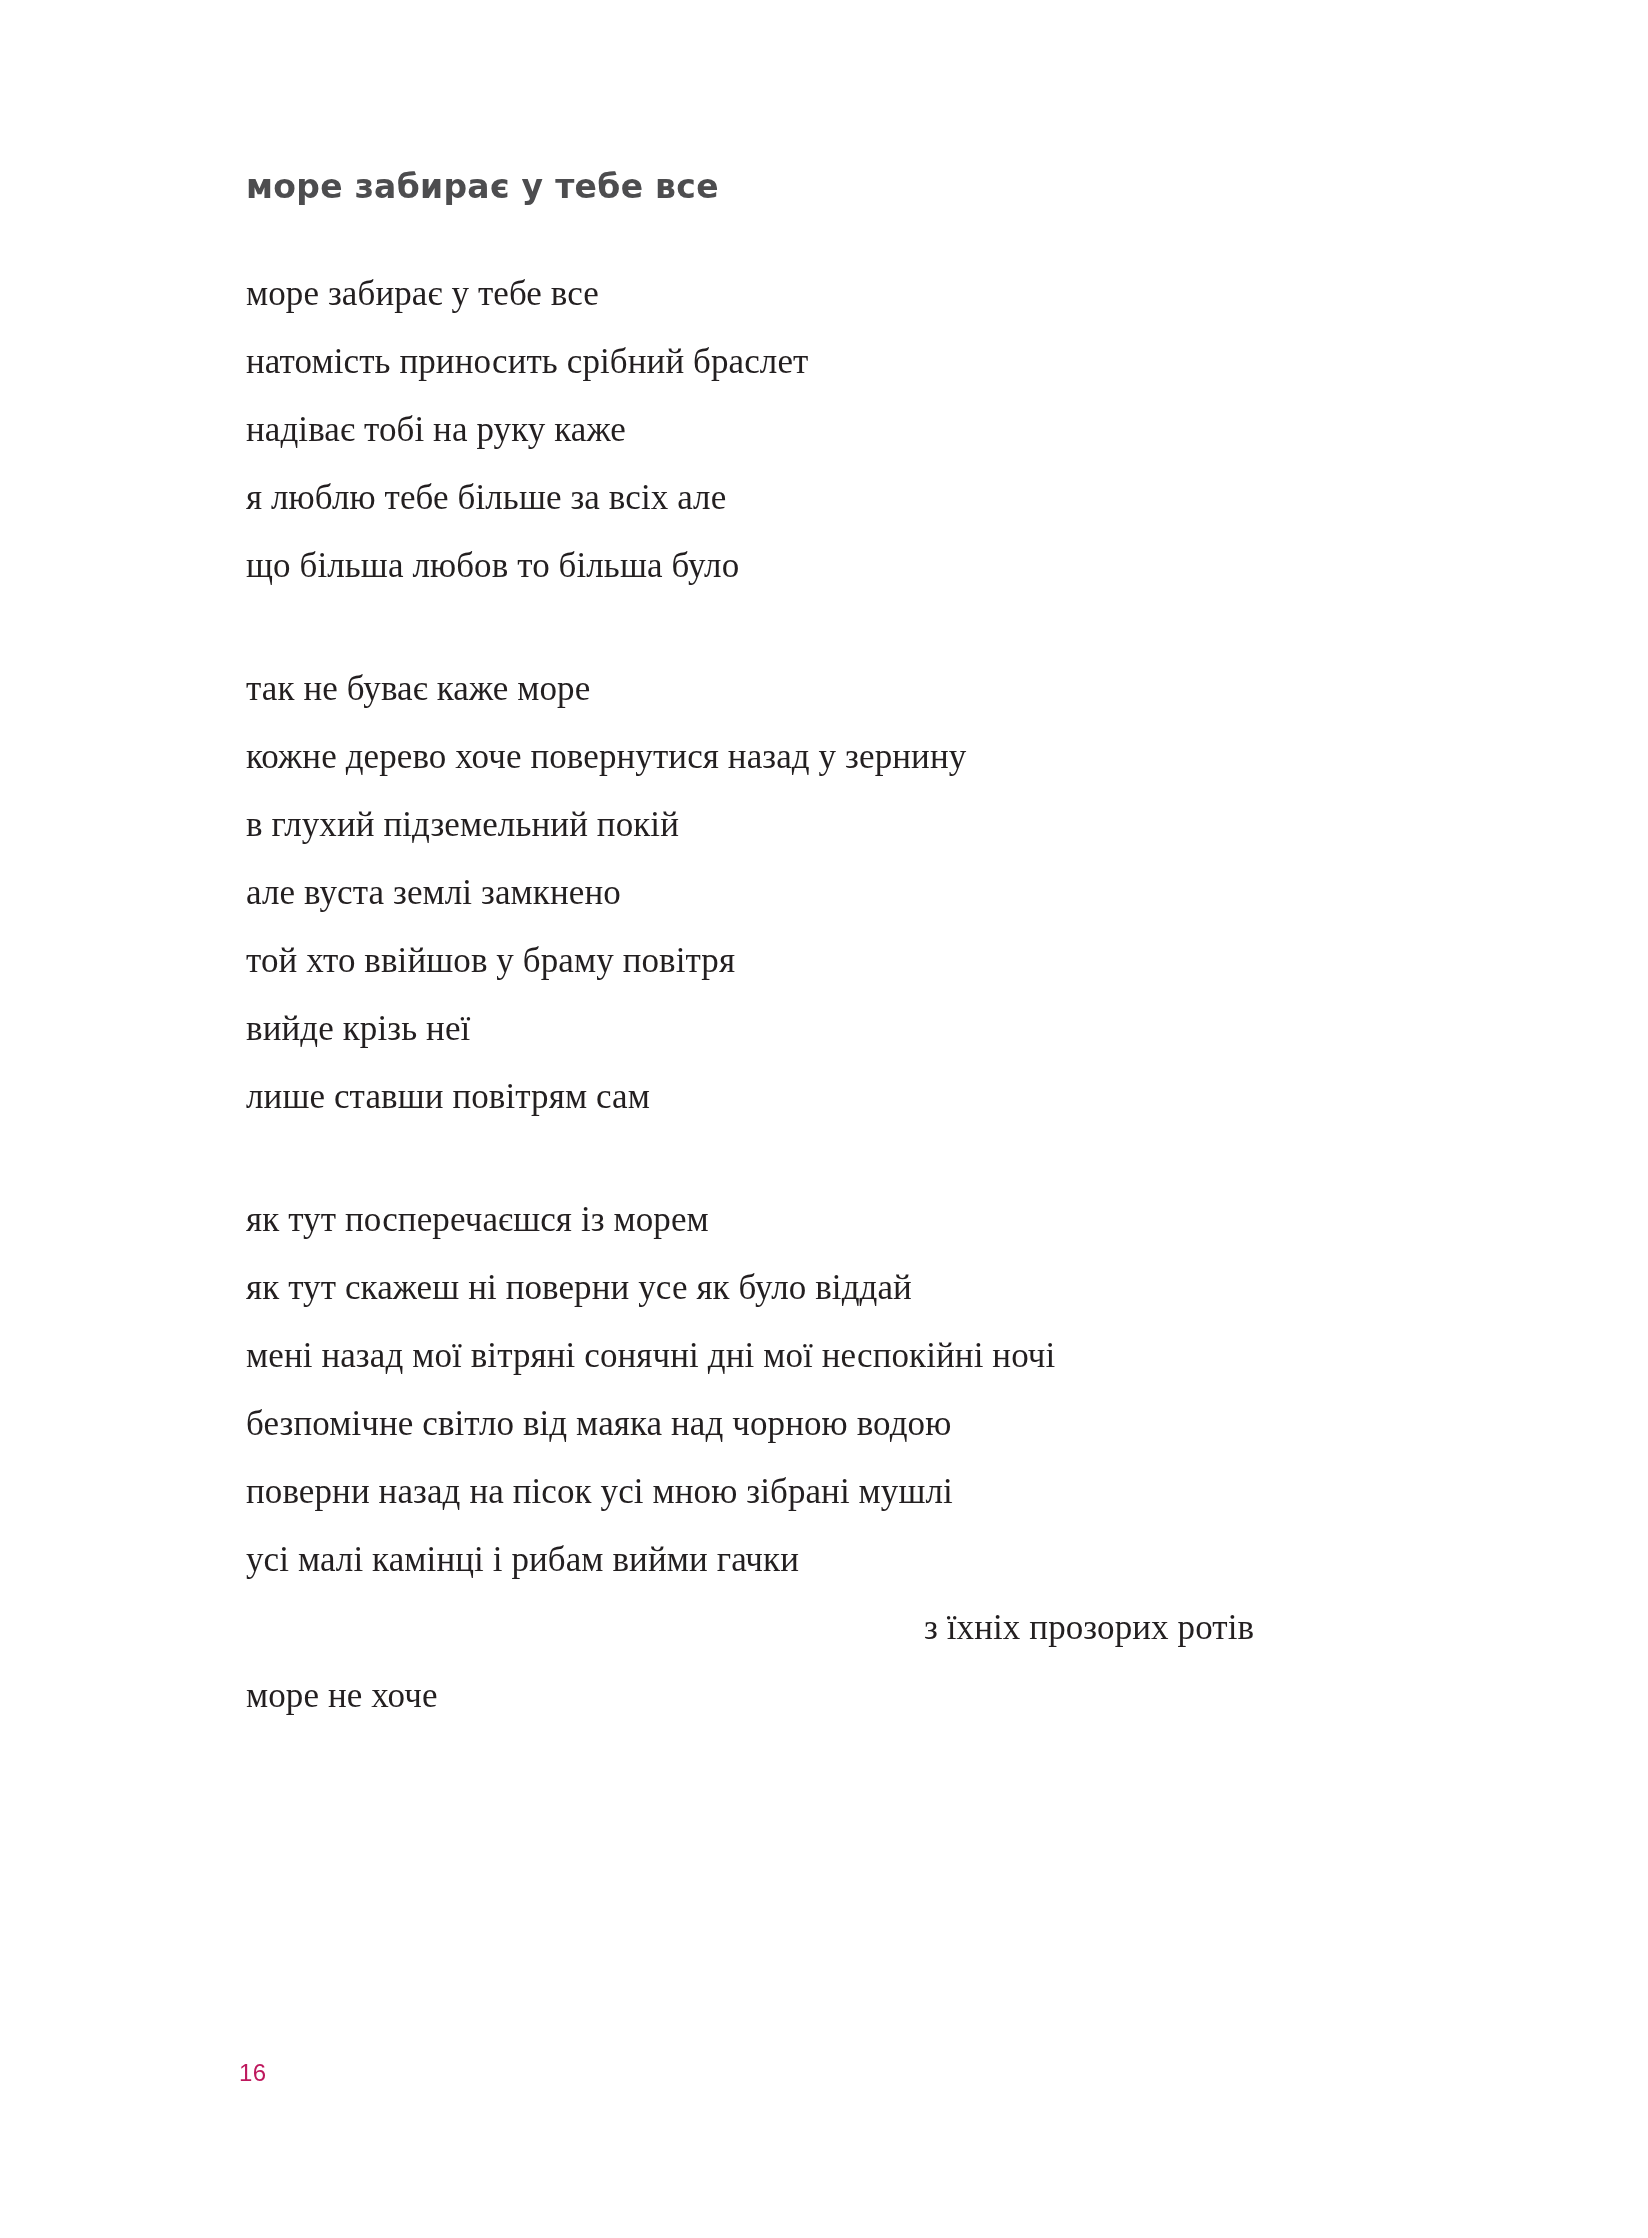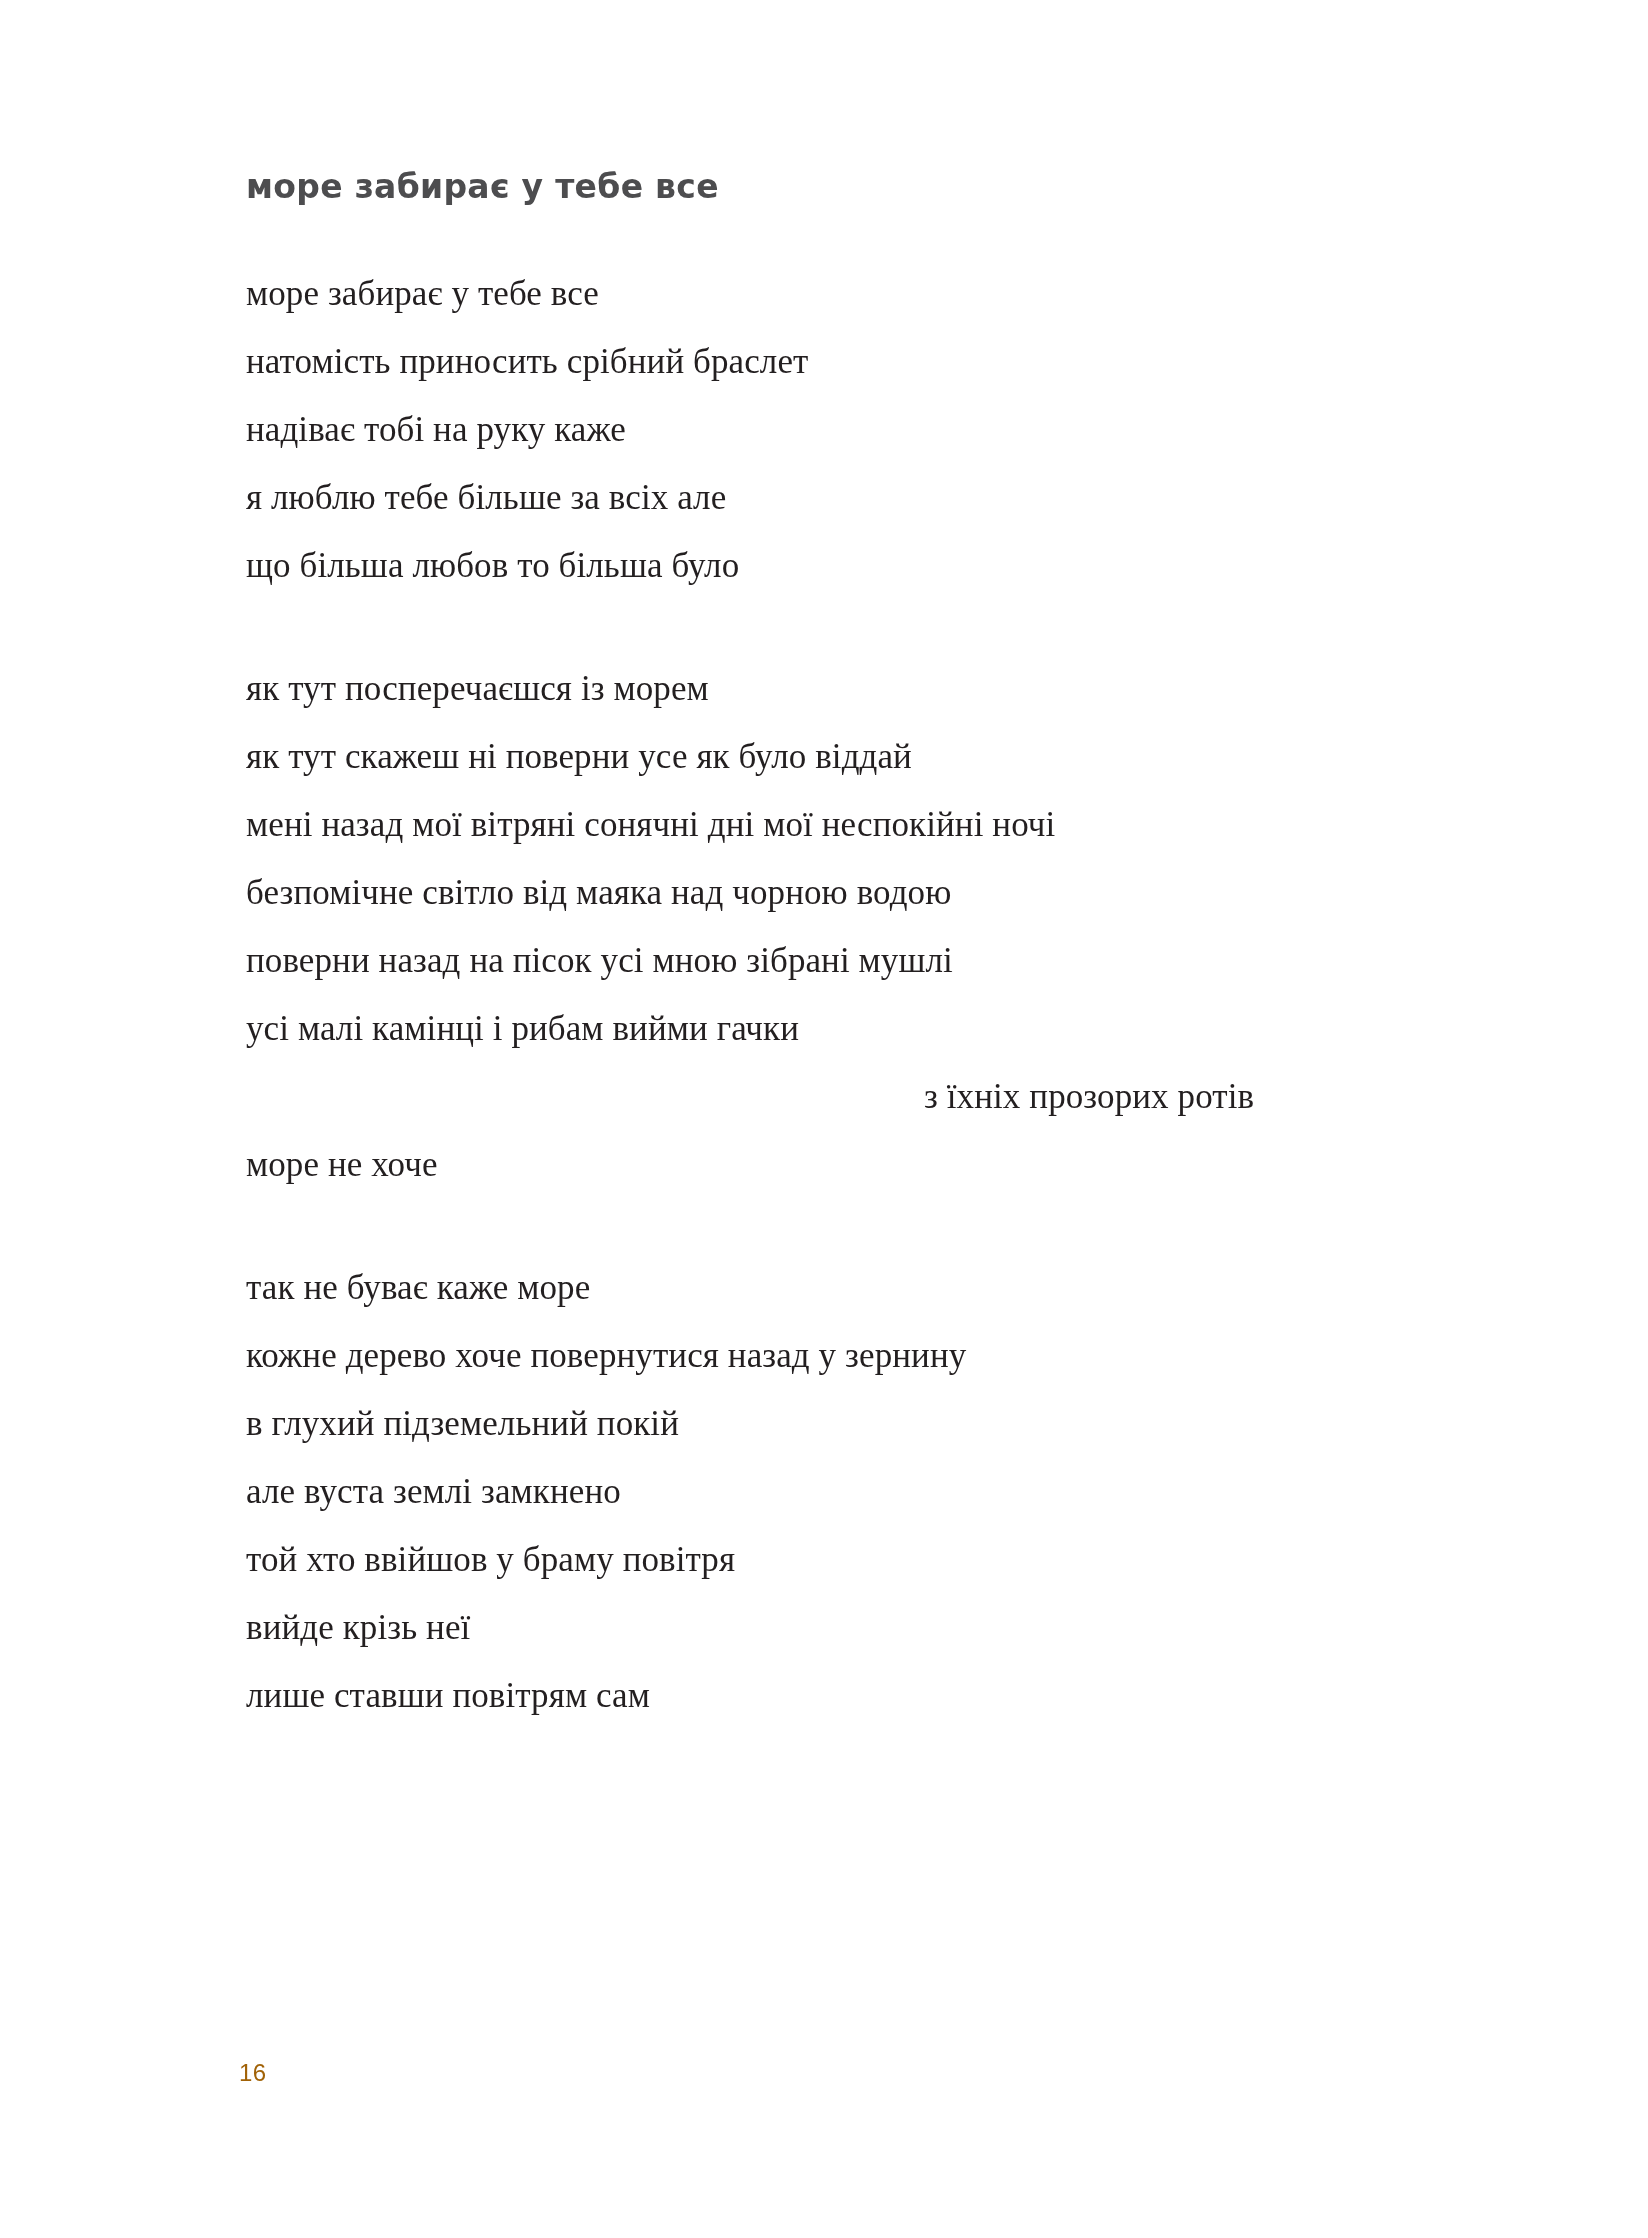--- a/index.html
+++ b/index.html
@@ -51,58 +51,58 @@
   }
   .line.indented {
     padding-left: 678px;
   }
   .page-number {
     position: absolute;
     left: 239px;
     top: 2059px;
     font-family: "Liberation Sans", sans-serif;
     font-size: 24px;
-    color: #a16207;
+    color: #be185d;
     letter-spacing: 0.4px;
   }
 </style>
 </head>
 <body>
 
 <div class="page">
 
   <div class="content">
     <h1 class="poem-title">море забирає у тебе все</h1>
 
     <div class="stanza">
       <div class="line">море забирає у тебе все</div>
       <div class="line">натомість приносить срібний браслет</div>
       <div class="line">надіває тобі на руку каже</div>
       <div class="line">я люблю тебе більше за всіх але</div>
       <div class="line">що більша любов то більша було</div>
     </div>
 
     <div class="stanza">
+      <div class="line">так не буває каже море</div>
+      <div class="line">кожне дерево хоче повернутися назад у зернину</div>
+      <div class="line">в глухий підземельний покій</div>
+      <div class="line">але вуста землі замкнено</div>
+      <div class="line">той хто ввійшов у браму повітря</div>
+      <div class="line">вийде крізь неї</div>
+      <div class="line">лише ставши повітрям сам</div>
+    </div>
+
+    <div class="stanza">
       <div class="line">як тут посперечаєшся із морем</div>
       <div class="line">як тут скажеш ні поверни усе як було віддай</div>
       <div class="line">мені назад мої вітряні сонячні дні мої неспокійні ночі</div>
       <div class="line">безпомічне світло від маяка над чорною водою</div>
       <div class="line">поверни назад на пісок усі мною зібрані мушлі</div>
       <div class="line">усі малі камінці і рибам вийми гачки</div>
       <div class="line indented">з їхніх прозорих ротів</div>
       <div class="line">море не хоче</div>
     </div>
-
-    <div class="stanza">
-      <div class="line">так не буває каже море</div>
-      <div class="line">кожне дерево хоче повернутися назад у зернину</div>
-      <div class="line">в глухий підземельний покій</div>
-      <div class="line">але вуста землі замкнено</div>
-      <div class="line">той хто ввійшов у браму повітря</div>
-      <div class="line">вийде крізь неї</div>
-      <div class="line">лише ставши повітрям сам</div>
-    </div>
   </div>
 
   <div class="page-number">16</div>
 
 </div>
 
 
 </body></html>

